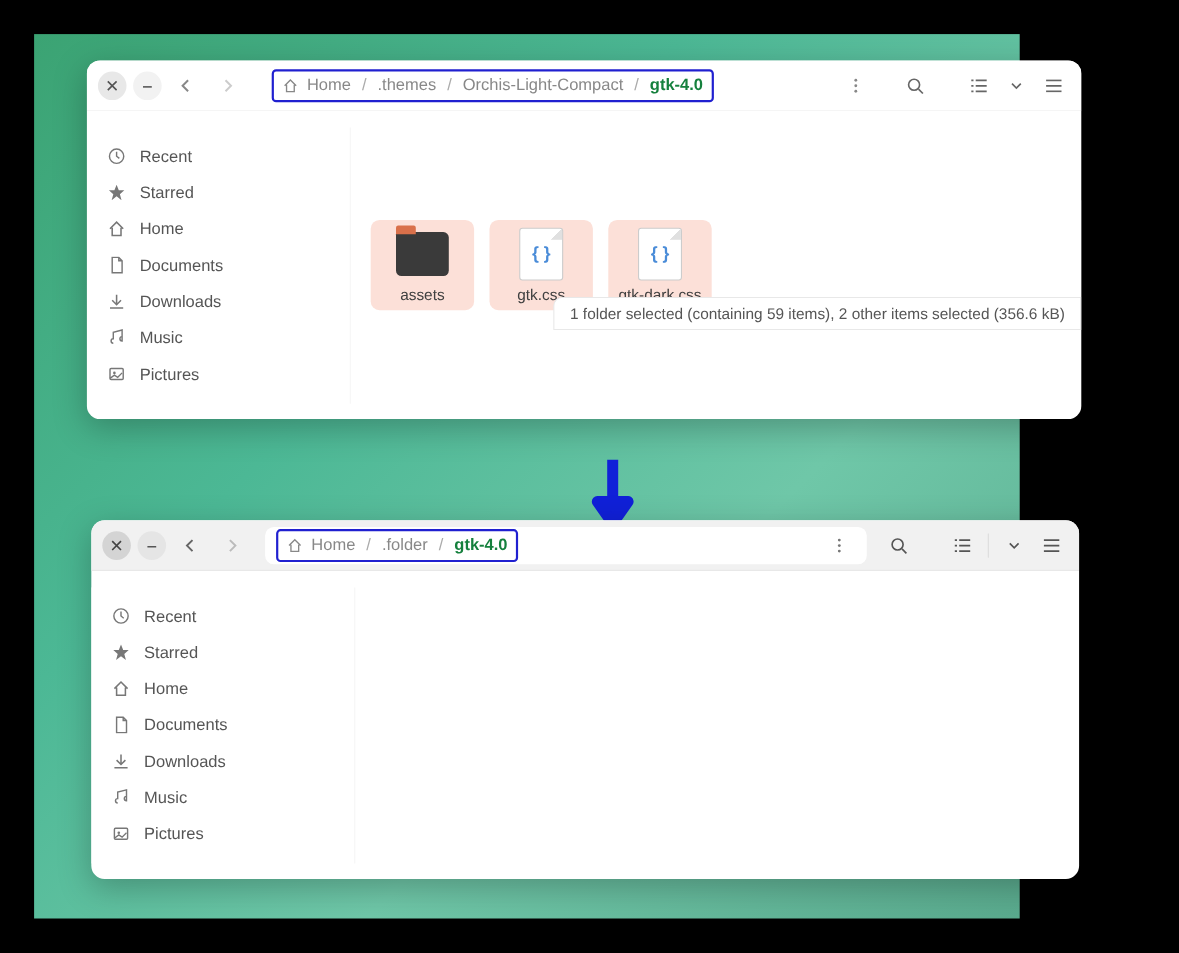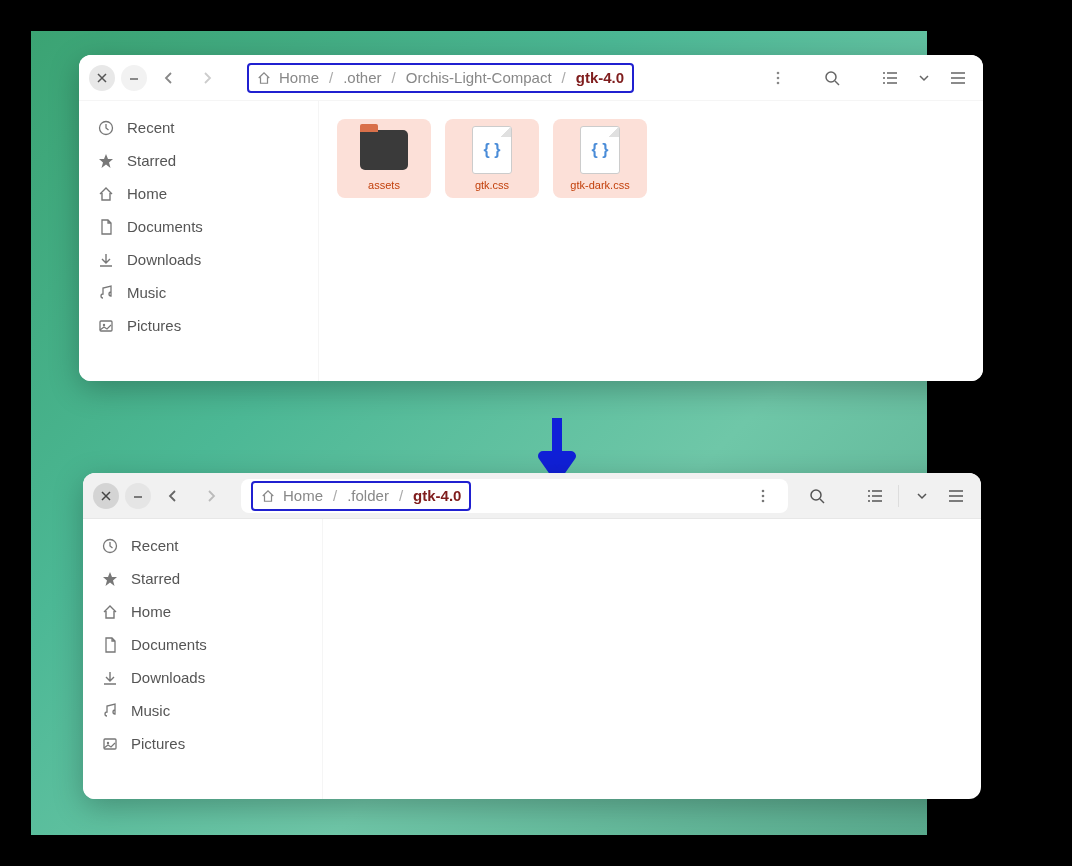--- a/index.html
+++ b/index.html
@@ -67,32 +67,32 @@
   height: 30px;
 }
 .path-seg {
   display: flex;
   align-items: center;
   gap: 6px;
   font-size: 15px;
   color: #888;
   white-space: nowrap;
 }
-.path-seg.current { color: #7f1d1d; font-weight: 600; }
+.path-seg.current { color: #15803d; font-weight: 600; }
 .path-sep { color: #aaa; margin: 0 10px; font-size: 15px; }
 .path-home-icon { margin-right: 2px; display: inline-flex; }
 .actions { display: flex; align-items: center; gap: 4px; }
 .actbtn {
   width: 30px; height: 30px;
   display: flex; align-items: center; justify-content: center;
   color: #666;
   border-radius: 6px;
 }
 .vdivider { width: 1px; height: 22px; background: #ddd; margin: 0 4px; }
-.body { flex: 1; display: flex; position: relative; }
+.body { flex: 1; display: flex; position: relative; align-items: center; }
 .sidebar {
   width: 240px;
   background: #fff;
   padding: 10px 0;
   border-right: 1px solid rgba(0,0,0,0.04);
 }
 .sb-item {
   display: flex;
   align-items: center;
   gap: 12px;
@@ -170,22 +170,22 @@
 .txt-icon::after {
   content: '';
   position: absolute;
   top: 0; right: 0;
   width: 10px; height: 10px;
   background: linear-gradient(135deg, transparent 50%, #ddd 50%);
 }
 .txt-lines { display: flex; flex-direction: column; gap: 3px; }
 .txt-lines span { height: 2px; background: #999; border-radius: 1px; }
 .file-label {
-  font-size: 11px;
-  color: #c2410c;
+  font-size: 14px;
+  color: #404040;
   text-align: center;
   line-height: 1.2;
   max-width: 90px;
   word-break: break-word;
 }
 .statusbar {
   position: absolute;
   bottom: 0; right: 0;
   background: #fff;
   border: 1px solid #e8e8e8;
@@ -233,21 +233,21 @@
         <div class="path-highlight">
           <span class="path-seg">
             <span class="path-home-icon">
               <svg width="14" height="14" viewBox="0 0 16 16">
                   <path d="M2 8 L8 2 L14 8 M4 7 V14 H12 V7" stroke="#888" stroke-width="1.4" fill="none"></path>
                 </svg>
             </span>
             <span>Home</span>
           </span>
           <span class="path-sep">/</span>
-          <span class="path-seg">.other</span>
+          <span class="path-seg">.themes</span>
           <span class="path-sep">/</span>
           <span class="path-seg">Orchis-Light-Compact</span>
           <span class="path-sep">/</span>
           <span class="path-seg current">gtk-4.0</span>
         </div>
         <div style="flex:1"></div>
         <div class="actbtn">
           <svg width="4" height="14" viewBox="0 0 4 14">
               <circle cx="2" cy="2" r="1.3" fill="#888"></circle>
               <circle cx="2" cy="7" r="1.3" fill="#888"></circle>
@@ -354,20 +354,21 @@
               <div class="css-icon">{ }</div>
             </div>
           <div class="file-label">gtk.css</div>
         </div>
         <div class="file-item selected">
           <div class="file-icon">
               <div class="css-icon">{ }</div>
             </div>
           <div class="file-label">gtk-dark.css</div>
         </div>
+        <div class="statusbar">1 folder selected (containing 59 items), 2 other items selected (356.6 kB)</div>
       </div>
     </div>
   </div>
 
   <div class="arrow">
     <svg viewBox="0 0 40 70">
         <path d="M20 2 V48 M6 40 L20 60 L34 40 Z" fill="#1020d8" stroke="#1020d8" stroke-width="10" stroke-linejoin="round"></path>
       </svg>
   </div>
 

